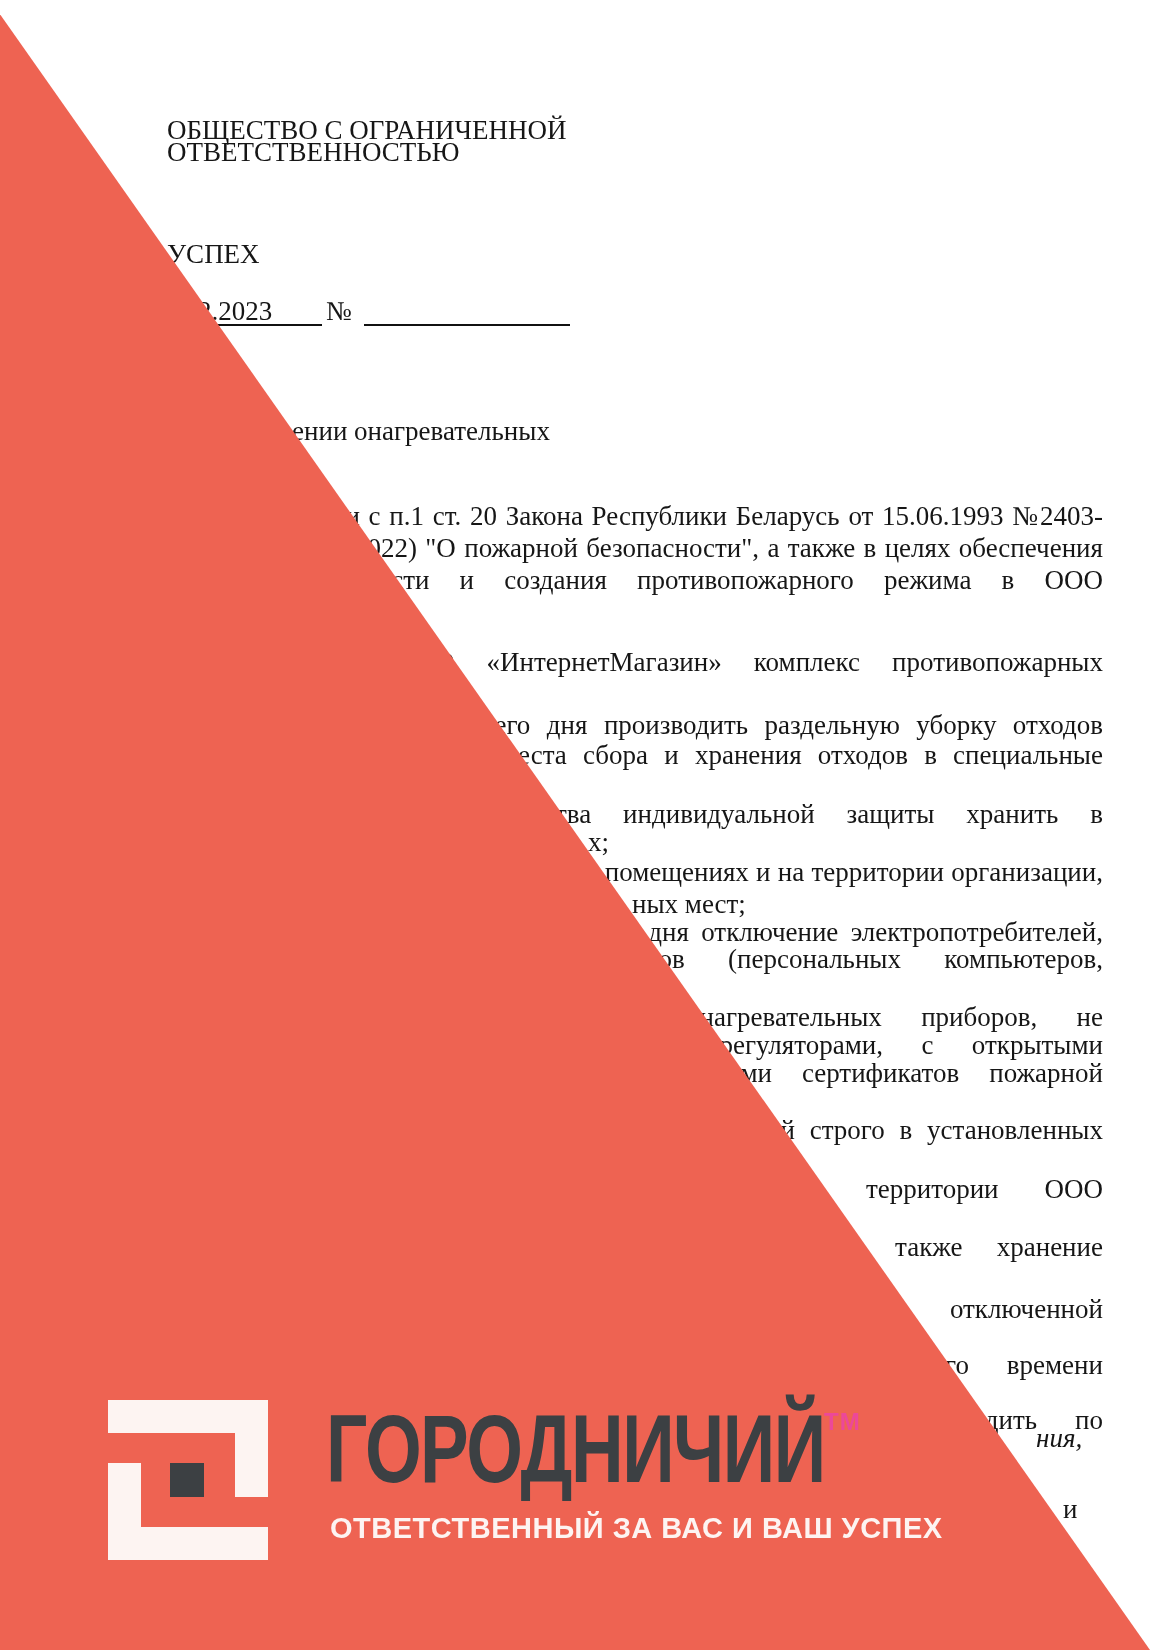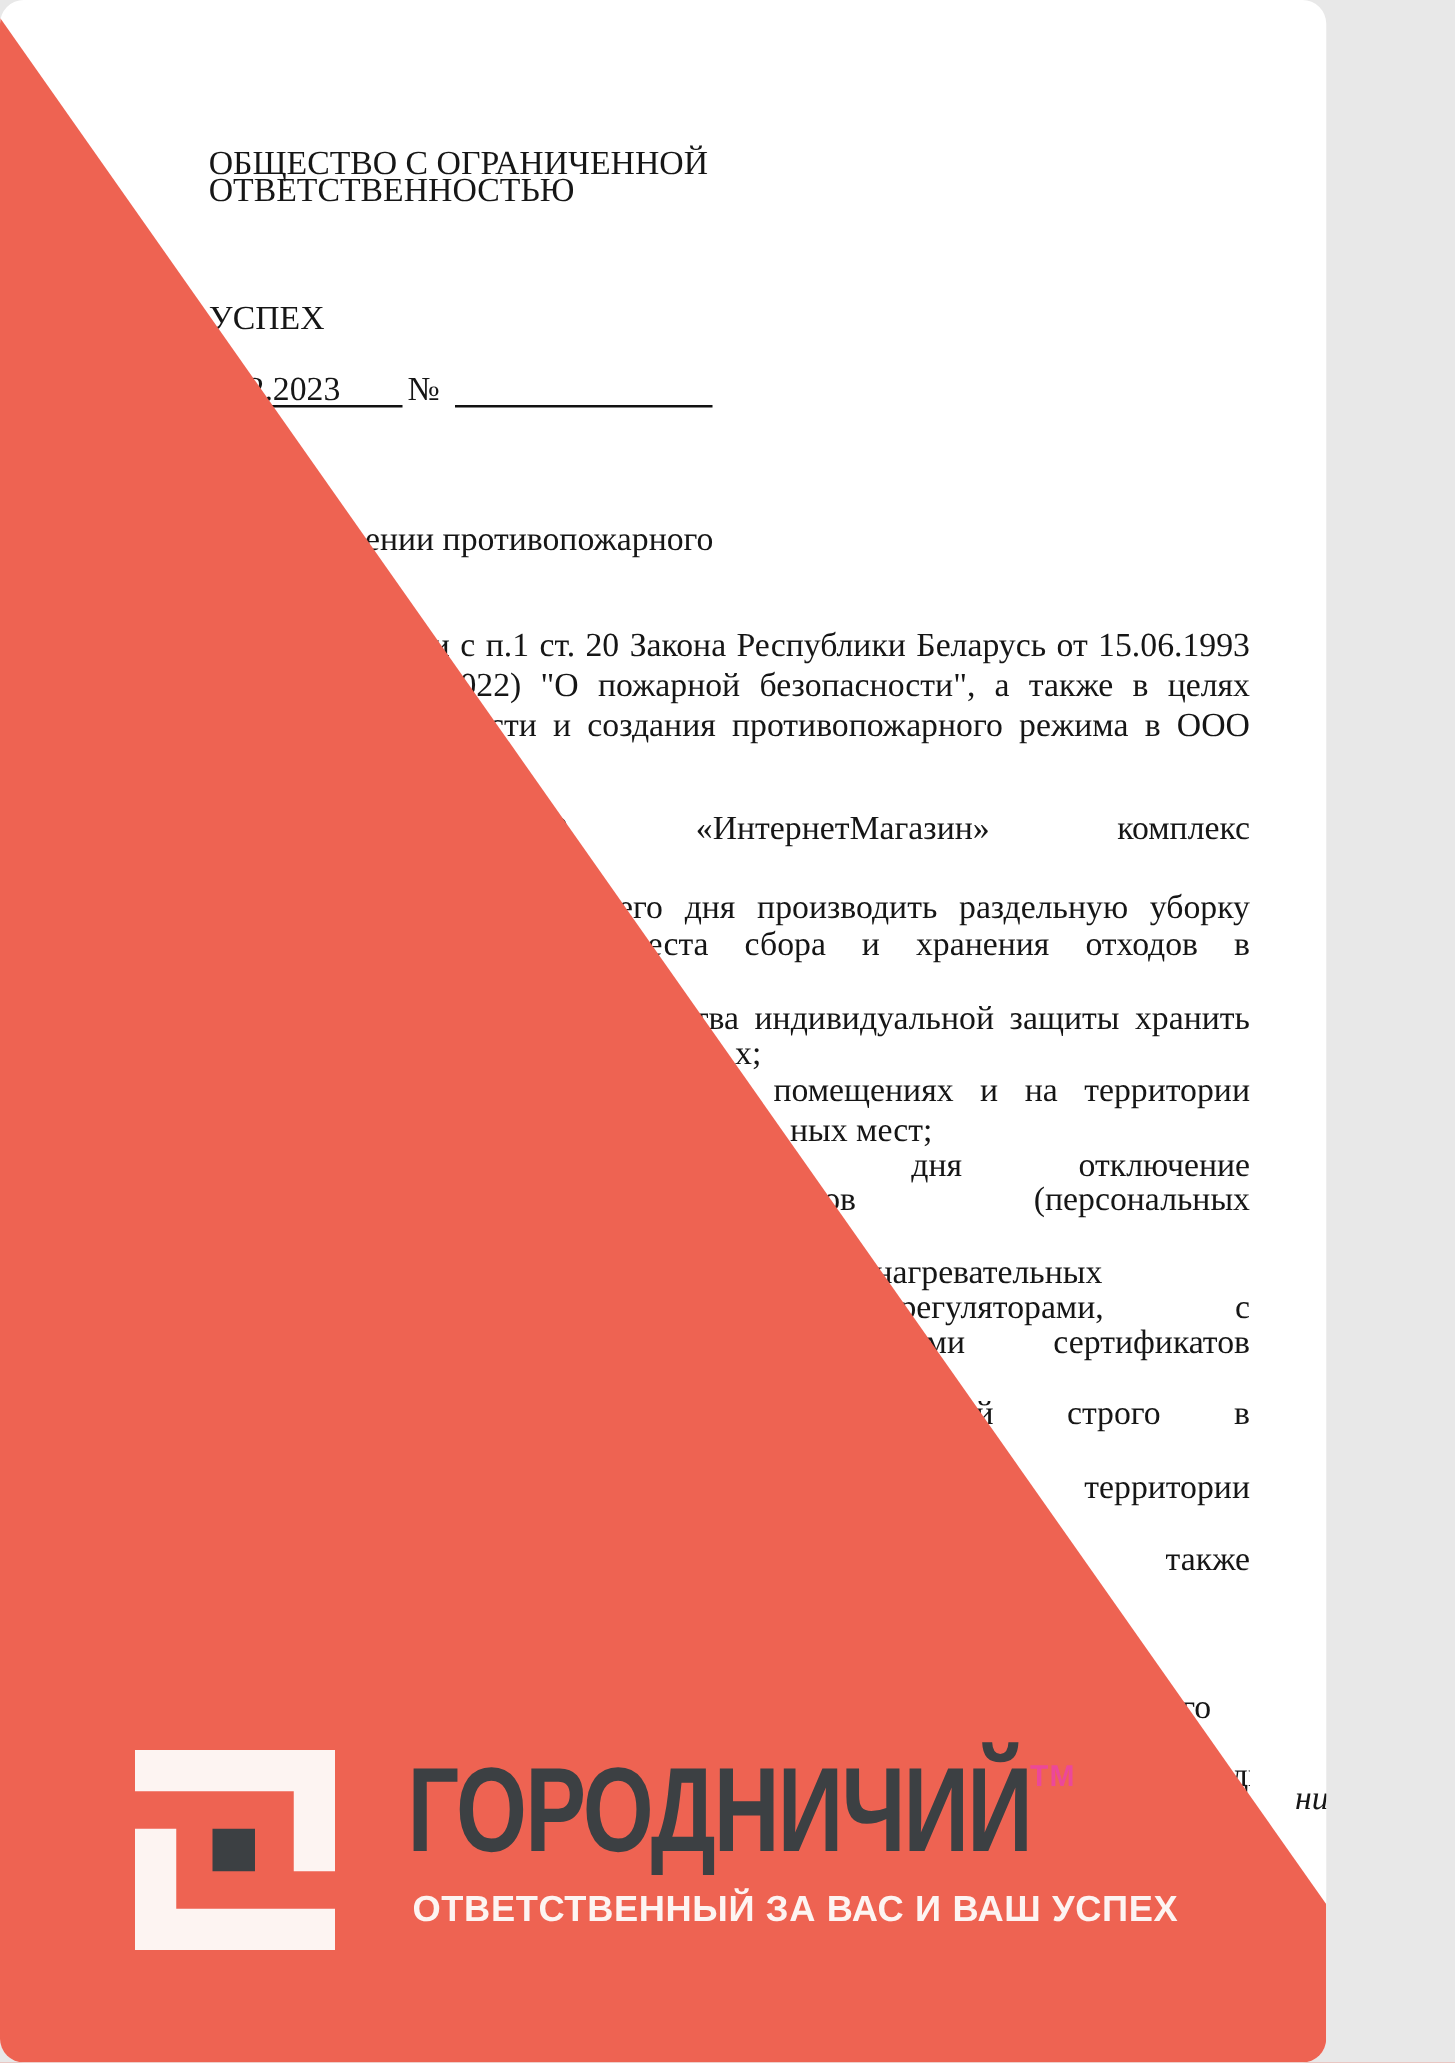--- a/index.html
+++ b/index.html
@@ -1,17 +1,17 @@
 <!DOCTYPE html>
 <html><head>
 <meta charset="utf-8">
 <style>
   html,body{margin:0;padding:0;background:#e8e8e8;}
-  .page{position:relative;width:1061px;height:1650px;background:#ffffff;overflow:hidden;
-        font-family:"Liberation Serif",serif;border-radius:19px;}
+  .page{position:relative;width:1164px;height:1650px;background:#ffffff;overflow:hidden;
+        font-family:"Liberation Serif",serif;}
   
   .doc{position:absolute;inset:0;z-index:1;color:#161616;}
   .line{position:absolute;font-size:27px;line-height:34px;height:36px;overflow:hidden;}
   .nw{white-space:nowrap;}
   .jr{text-align:justify;text-align-last:justify;}
   .org0{left:167px;top:113px;}
   .org1{left:167px;top:135px;}
   .org2{left:167px;top:179px;}
   .prikaz{left:167px;top:237px;}
   .date{left:198px;top:294px;}
@@ -70,21 +70,21 @@
 <div class="page">
 
   <div class="doc">
     <div class="line nw org0">ОБЩЕСТВО  С  ОГРАНИЧЕННОЙ</div>
     <div class="line nw org1">ОТВЕТСТВЕННОСТЬЮ</div>
     <div class="line nw prikaz">УСПЕХ</div>
     <div class="line nw date">2.2023</div>
     <div class="line nw numsign">№</div>
     <div class="rule u1"></div>
     <div class="rule u2"></div>
-    <div class="line nw subject">ении противопожарного</div>
+    <div class="line nw subject">ении онагревательных</div>
 
     <div class="line jr b0">ии с п.1 ст. 20 Закона Республики Беларусь от 15.06.1993 №2403-</div>
     <div class="line jr b1">2022) "О пожарной безопасности", а также в целях обеспечения</div>
     <div class="line jr b2">ости и создания противопожарного режима в ООО</div>
     <div class="line jr b3">О «ИнтернетМагазин» комплекс противопожарных</div>
     <div class="line jr b4">него дня производить раздельную уборку отходов</div>
     <div class="line jr b5">места сбора и хранения отходов в специальные</div>
     <div class="line jr b6">ства индивидуальной защиты хранить в бытовых</div>
     <div class="line nw b7">х;</div>
     <div class="line jr b8">х помещениях и на территории организации,</div>

